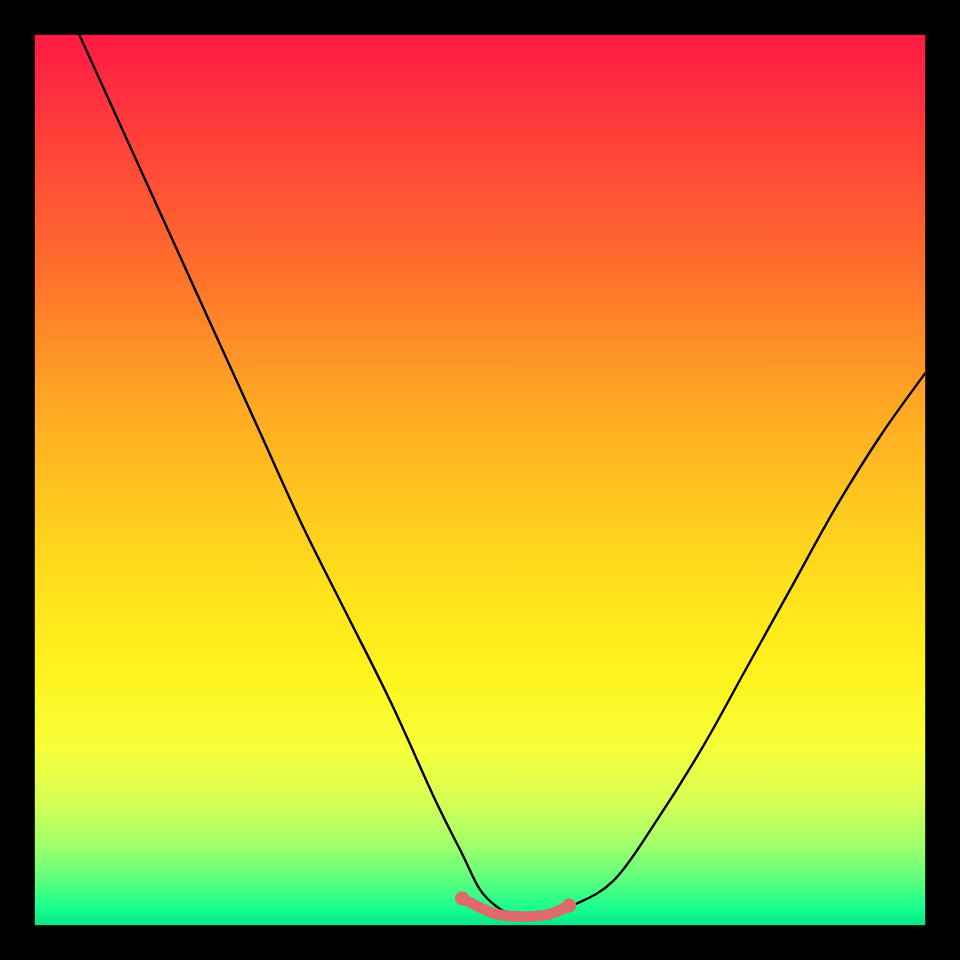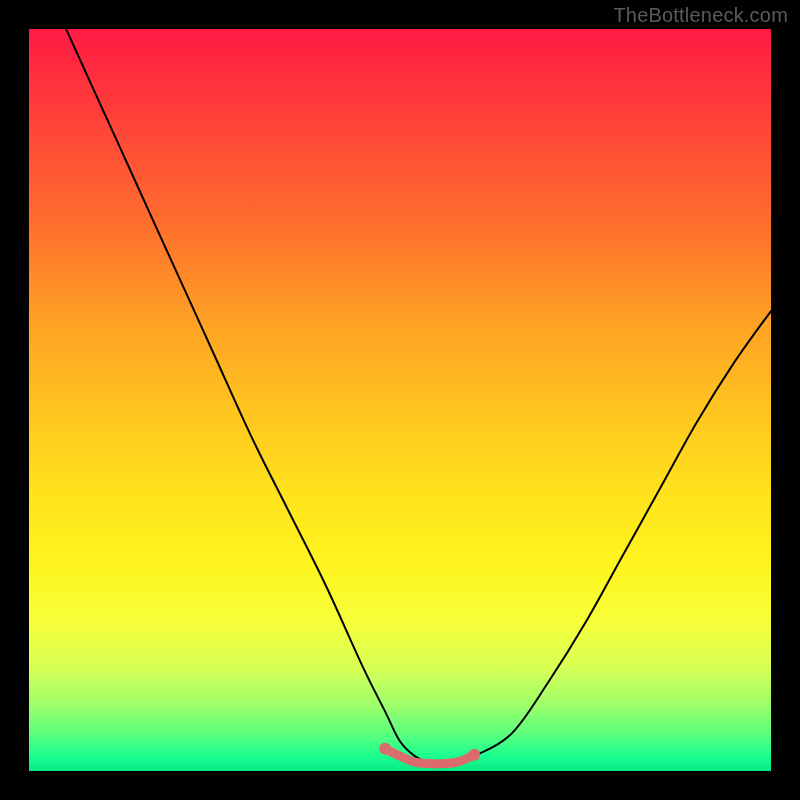--- a/index.html
+++ b/index.html
@@ -66,14 +66,13 @@
       <g id="curve-group">
           <path d="M 37.1 0 C 43.778 14.691600000000001, 60.84400000000001 52.2368, 74.2 81.62 C 87.556 111.0032, 97.944 133.85680000000002, 111.3 163.24 C 124.65599999999999 192.6232, 135.044 215.47679999999997, 148.4 244.85999999999996 C 161.756 274.24319999999994, 172.144 297.0968, 185.5 326.47999999999996 C 198.856 355.86319999999995, 209.244 380.0524, 222.6 408.09999999999997 C 235.956 436.14759999999995, 246.344 455.588, 259.7 482.3 C 273.056 509.012, 283.444 528.4524, 296.8 556.5 C 310.156 584.5476, 323.21520000000004 615.4148, 333.90000000000003 638.12 C 344.58480000000003 660.8252, 349.48199999999997 669.284, 356.15999999999997 682.64 C 362.83799999999997 695.996, 365.6576 704.3064, 371 712.32 C 376.3424 720.3336, 380.49760000000003 723.1532, 385.84000000000003 727.16 C 391.18240000000003 731.1668, 395.3376 733.2444, 400.68 734.58 C 406.0224 735.9156, 410.17760000000004 734.58, 415.52000000000004 734.58 C 420.86240000000004 734.58, 425.01759999999996 735.9156, 430.35999999999996 734.58 C 435.70239999999995 733.2444, 435.8508 732.5024, 445.2 727.16 C 454.5492 721.8176, 468.944 718.256, 482.3 704.9 C 495.656 691.544, 506.044 672.994, 519.4 652.96 C 532.756 632.926, 543.144 616.3052, 556.5 593.6 C 569.856 570.8948, 580.244 550.8608, 593.6 526.82 C 606.956 502.77920000000006, 617.3439999999999 484.0808, 630.6999999999999 460.04 C 644.0559999999999 435.99920000000003, 654.4440000000001 415.96520000000004, 667.8000000000001 393.26000000000005 C 681.1560000000001 370.55480000000006, 691.544 353.93399999999997, 704.9 333.9 C 718.256 313.866, 735.322 291.3092, 742 281.96" fill="none" stroke="#000000" stroke-width="2" stroke-linecap="round"></path>
         </g>
       <g id="marker-group">
           <path d="M 356.15999999999997 719.74 C 358.83119999999997 721.0756, 365.6576 724.75592, 371 727.16 C 376.3424 729.56408, 380.49760000000003 731.7604, 385.84000000000003 733.096 C 391.18240000000003 734.4316, 395.3376 734.3128800000001, 400.68 734.58 C 406.0224 734.84712, 410.17760000000004 734.98068, 415.52000000000004 734.58 C 420.86240000000004 734.1793200000001, 425.01759999999996 733.95672, 430.35999999999996 732.354 C 435.70239999999995 730.7512800000001, 442.5288 726.87804, 445.2 725.676" fill="none" stroke="#dd6b6b" stroke-width="9" stroke-linecap="round" stroke-linejoin="round"></path>
           <circle cx="356.15999999999997" cy="719.74" r="6" fill="#dd6b6b"></circle>
           <circle cx="445.2" cy="725.676" r="6" fill="#dd6b6b"></circle>
         </g>
     </svg>
   </div>
-  <div class="watermark">TheBottleneck.com</div>
 </div>
 
 </body></html>

